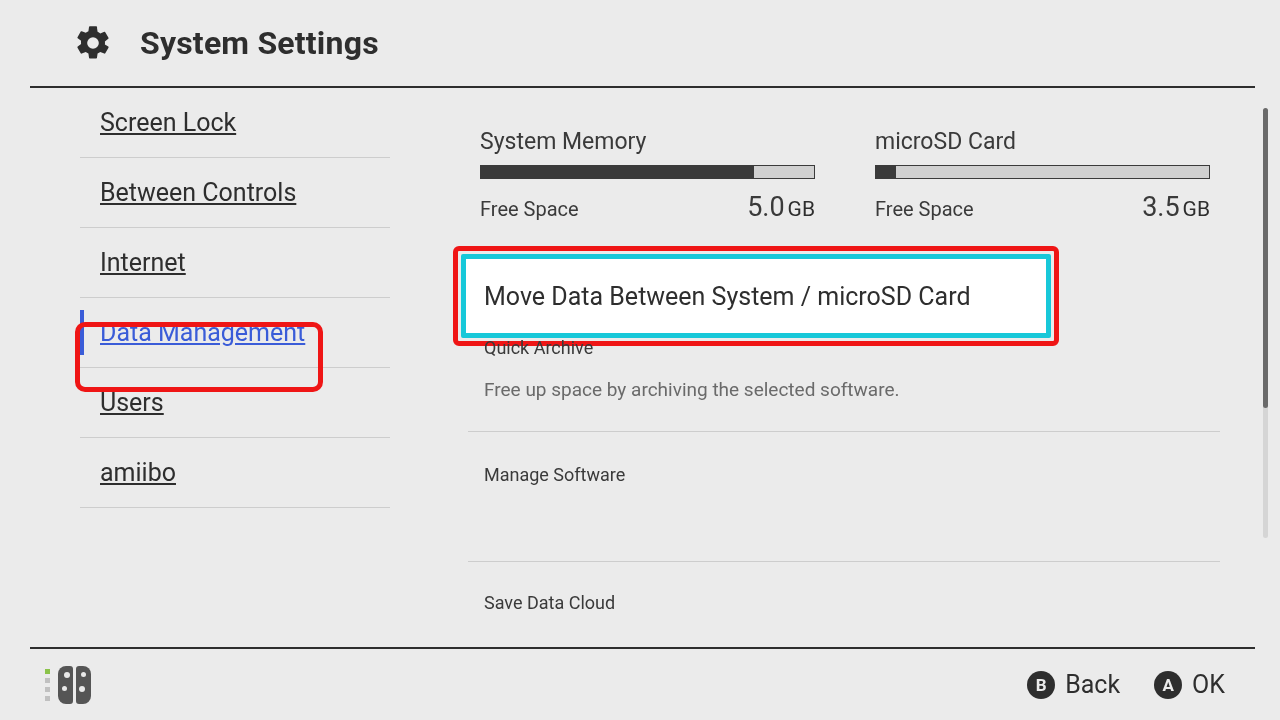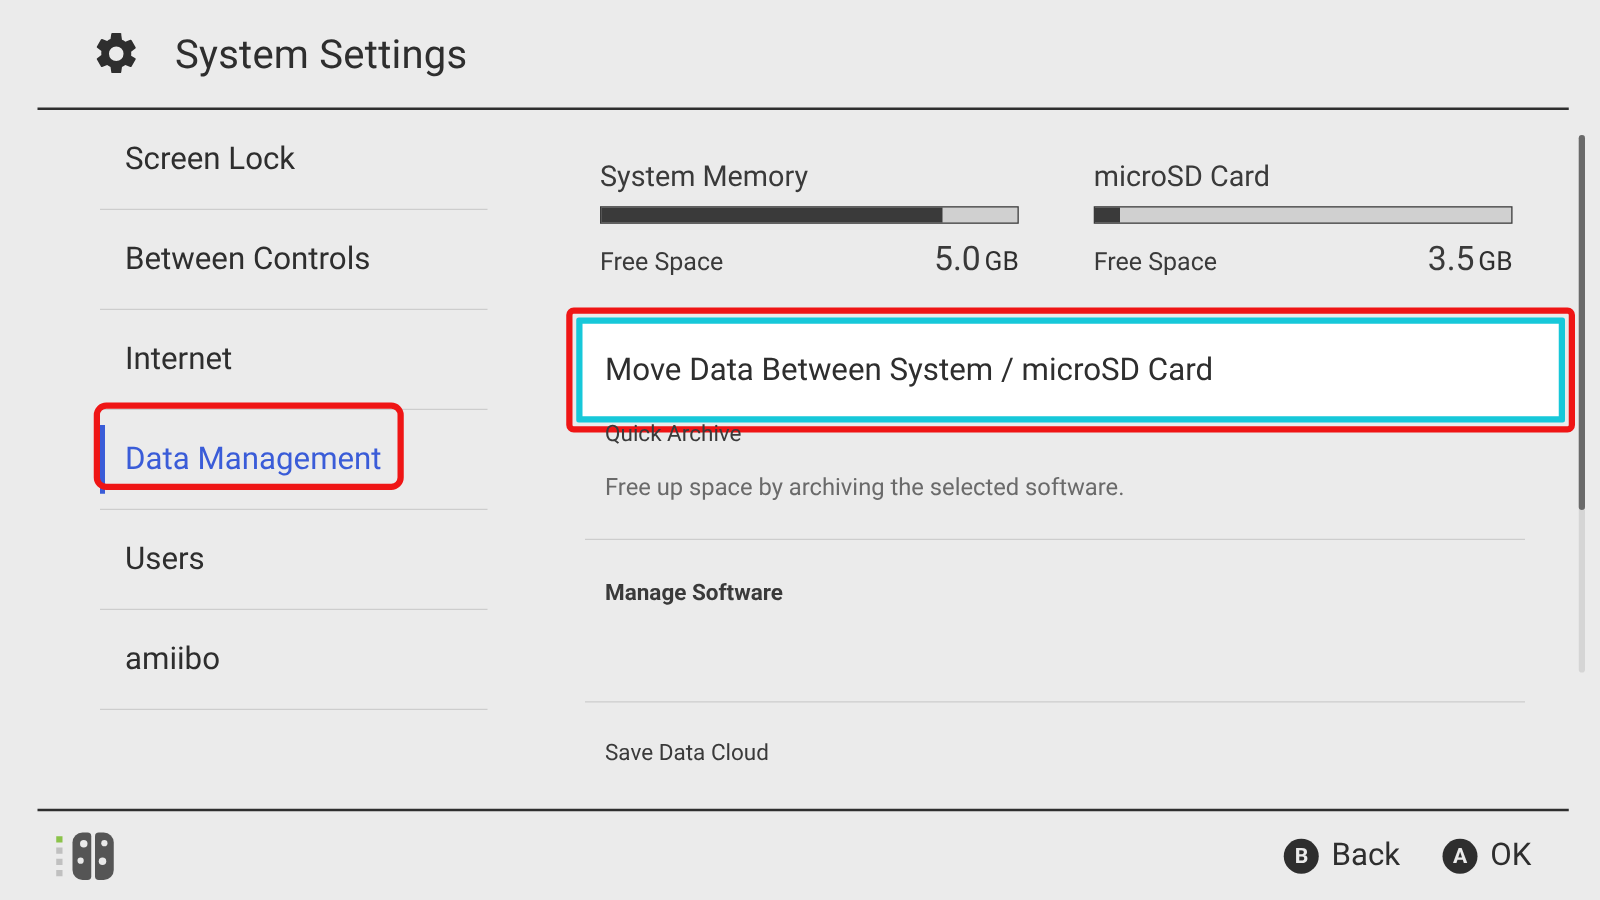--- a/index.html
+++ b/index.html
@@ -20,43 +20,44 @@
     border-bottom: 2px solid #2e2e2e;
   }
   .header .gear {
     width: 50px; height: 50px;
     margin-left: 38px;
     margin-right: 22px;
     display: inline-flex; align-items: center; justify-content: center;
   }
   .header-title {
     font-size: 32px;
-    font-weight: 400;
+    font-weight: 700;
     letter-spacing: 0.2px;
   }
 
   
   .sidebar {
     position: absolute;
     top: 88px; left: 0;
     width: 410px; height: 557px;
     background: #ebebeb;
     padding-top: 0;
   }
   .sidebar-item {
     position: relative;
-    height: 80px;
+    height: 70px;
     margin-left: 80px;
     margin-right: 20px;
     display: flex;
     align-items: center;
     padding-left: 20px;
     font-size: 25px;
     color: #2e2e2e;
     border-bottom: 1px solid #cdcdcd;
+    text-decoration: underline;
   }
   .sidebar-item.first-bottom-border {
     border-bottom: 1px solid #cdcdcd;
   }
   .sidebar-item.selected {
     color: #3a5cd8;
     align-items: center;
   }
   .sidebar-item.selected::before {
     content: "";
@@ -292,33 +293,33 @@
         </div>
         <div class="storage-row">
           <span class="free-label">Free Space</span>
           <span>
             <span class="free-value">3.5</span><span class="free-unit">GB</span>
           </span>
         </div>
       </div>
     </div>
 
-    <div class="focus-box" style="left:43px; top:158px; width:807px; height:100px;">
+    <div class="focus-box" style="left:43px; top:158px; width:606px; height:100px;">
       <div class="focus-inner">
         <span>Move Data Between System / microSD Card</span>
       </div>
     </div>
 
     <div class="list" style="margin-top:100px;">
       <div class="list-item first" style="padding-top:14px; padding-bottom:30px;">
         <div class="list-title">Quick Archive</div>
         <div class="list-subtitle">Free up space by archiving the selected software.</div>
       </div>
       <div class="list-item" style="min-height:130px;">
-        <div class="list-title" style="margin-top:-46px;font-weight:bold;">Manage Software</div>
+        <div class="list-title" style="margin-top:-46px;">Manage Software</div>
       </div>
       <div class="list-item" style="min-height:50px; overflow:hidden;">
         <div class="list-title" style="margin-top:12px;">Save Data Cloud</div>
       </div>
     </div>
 
   </div>
   <div class="scrollbar-track"></div>
   <div class="scrollbar-thumb"></div>
 </div>

